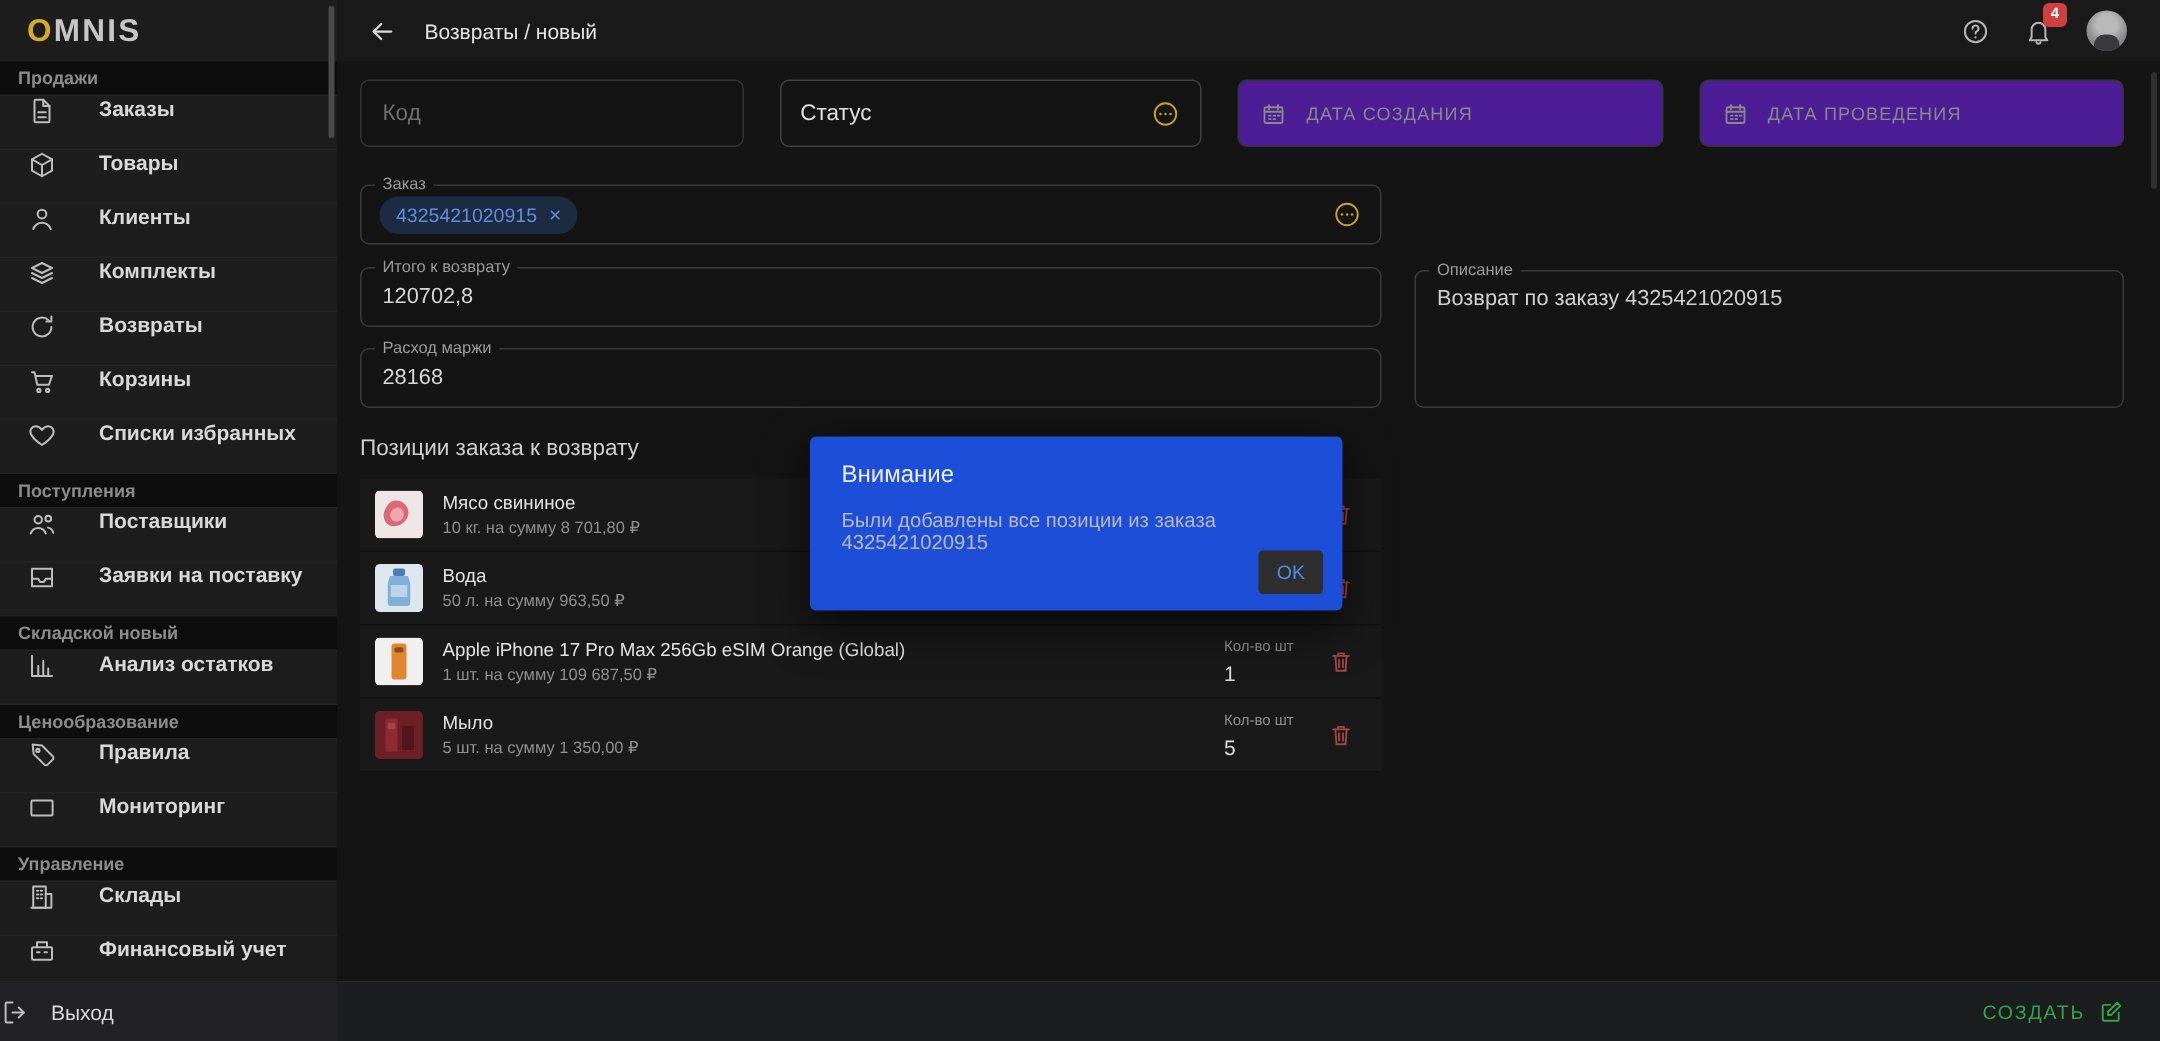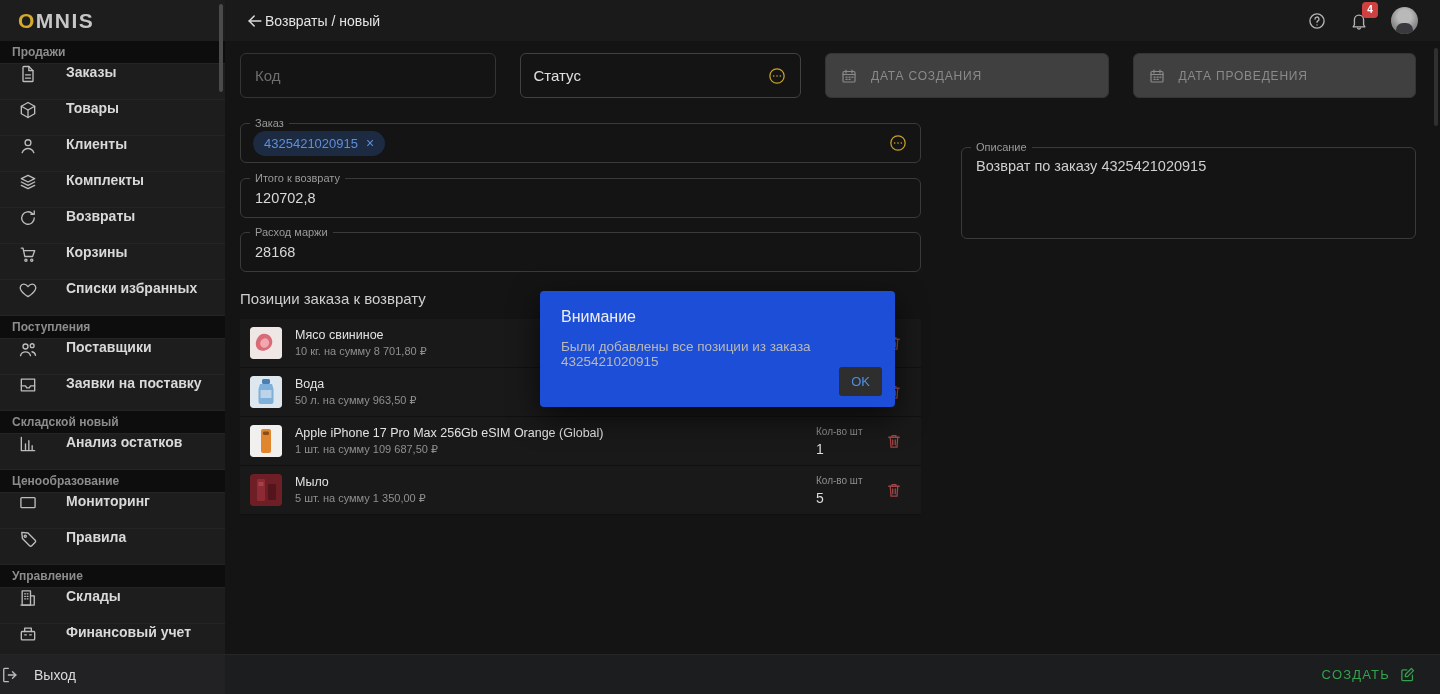--- a/index.html
+++ b/index.html
@@ -16,21 +16,21 @@
   .nav-section { height:23px; background:#0d0d0d; border-bottom:1px solid #242424; display:flex; align-items:center;
                  padding-left:12px; font-size:12px; color:#8c8c8c; }
   .nav-item { height:36px; display:flex; align-items:flex-start; gap:28px; padding-left:18px;
               border-bottom:1px solid #242424; font-size:14px; color:#d9d9d9; cursor:pointer; }
   .nicon { width:20px; height:20px; color:#bdbdbd; flex:none; display:flex; align-items:center; }
   .nicon svg { width:20px; height:20px; }
   .side-scrollbar { position:absolute; right:2px; top:4px; width:4px; height:88px; background:#4a4a4a; border-radius:2px; }
 
   
   .main { flex:1; display:flex; flex-direction:column; background:#141414; position:relative; min-width:0; }
-  .topbar { height:41px; flex:none; background:#1a1a1a; display:flex; align-items:center; padding:0 22px 0 20px; }
+  .topbar { height:41px; flex:none; background:#1a1a1a; display:flex; align-items:center; padding:0 22px 0 20px; gap:18px; }
   .back-btn { color:#dcdcdc; width:20px; height:20px; cursor:pointer; }
   .back-btn svg { width:20px; height:20px; }
   .page-title { font-size:14px; color:#e4e4e4; }
   .topbar-right { margin-left:auto; display:flex; align-items:center; gap:22px; }
   .tb-icon { width:20px; height:20px; color:#b5b5b5; cursor:pointer; position:relative; }
   .tb-icon svg { width:20px; height:20px; }
   .bell-wrap { position:relative; }
   .badge { position:absolute; top:-9px; right:-9px; min-width:16px; height:16px; background:#cf4141; color:#fff;
            font-size:10px; font-weight:bold; border-radius:4px; display:flex; align-items:center; justify-content:center; padding:0 3px; }
   .avatar { width:27px; height:27px; border-radius:50%; overflow:hidden; flex:none;
@@ -45,31 +45,31 @@
   .field { flex:1; height:45px; border-radius:6px; }
   .input-field { border:1px solid #343434; background:transparent; }
   .input-field input { width:100%; height:100%; background:transparent; border:none; outline:none;
                        color:#ddd; font-size:15px; padding:0 14px; font-family:inherit; }
   .input-field input::placeholder { color:#6e6e6e; }
   .select-field { border:1px solid #414141; display:flex; align-items:center; justify-content:space-between;
                   padding:0 13px; cursor:pointer; }
   .select-field .sel-label { font-size:15px; color:#e0e0e0; }
   .more-icon { width:20px; height:20px; color:#c9a227; flex:none; }
   .more-icon svg { width:20px; height:20px; }
-  .date-field { background:#404040; border:1px solid #343434; display:flex; align-items:center; gap:13px;
+  .date-field { background:#4c1d95; border:1px solid #343434; display:flex; align-items:center; gap:13px;
                 padding:0 14px; cursor:pointer; }
   .date-field .cal { width:18px; height:18px; color:#8a8a8a; flex:none; }
   .date-field .cal svg { width:18px; height:18px; }
   .date-field .d-label { font-size:12px; color:#8a8a8a; letter-spacing:.8px; }
 
   
   .outlined { position:relative; border:1px solid #3a3a3a; border-radius:6px; }
   .flabel { position:absolute; top:-7px; left:9px; background:#141414; padding:0 5px; font-size:11px; color:#9a9a9a; line-height:13px; }
 
-  .two-col { display:flex; gap:40px; margin-top:16px; align-items:center; }
+  .two-col { display:flex; gap:22px; margin-top:16px; align-items:flex-end; }
   .left-col { width:681px; flex:none; }
   .right-col { flex:1; }
   .order-box { height:40px; margin-top:9px; display:flex; align-items:center; padding:0 12px; }
   .chip { background:#1c2a42; color:#5f8fd9; height:25px; border-radius:13px; display:flex; align-items:center;
           gap:8px; padding:0 11px; font-size:13px; }
   .chip-close { font-size:14px; line-height:1; cursor:pointer; color:#5f8fd9; }
   .order-box .more-icon { margin-left:auto; }
   .value-box { height:40px; display:flex; align-items:center; padding:0 14px; font-size:14.5px; color:#d8d8d8; }
   .mt15 { margin-top:15px; } .mt14 { margin-top:14px; }
   .desc-box { height:92px; padding:10px 14px; font-size:14.5px; color:#cfcfcf; }
@@ -224,33 +224,33 @@
             </svg>
           </span>
         <span>Анализ остатков</span>
       </div>
 
       <div class="nav-section">Ценообразование</div>
 
       <div class="nav-item">
         <span class="nicon">
             <svg viewBox="0 0 24 24" fill="none" stroke="currentColor" stroke-width="1.6" stroke-linecap="round" stroke-linejoin="round">
-              <rect x="3.5" y="5.5" width="17" height="12" rx="1"></rect>
-            </svg>
-          </span>
-        <span>Мониторинг</span>
-      </div>
-      <div class="nav-item">
-        <span class="nicon">
-            <svg viewBox="0 0 24 24" fill="none" stroke="currentColor" stroke-width="1.6" stroke-linecap="round" stroke-linejoin="round">
               <path d="M20.6 13.4L12 4.8 4.5 4l.8 7.5 8.6 8.6a1.8 1.8 0 0 0 2.6 0l4.1-4.1a1.8 1.8 0 0 0 0-2.6z"></path>
               <circle cx="8.7" cy="8.7" r="1.3"></circle>
             </svg>
           </span>
         <span>Правила</span>
+      </div>
+      <div class="nav-item">
+        <span class="nicon">
+            <svg viewBox="0 0 24 24" fill="none" stroke="currentColor" stroke-width="1.6" stroke-linecap="round" stroke-linejoin="round">
+              <rect x="3.5" y="5.5" width="17" height="12" rx="1"></rect>
+            </svg>
+          </span>
+        <span>Мониторинг</span>
       </div>
 
       <div class="nav-section">Управление</div>
 
       <div class="nav-item">
         <span class="nicon">
             <svg viewBox="0 0 24 24" fill="none" stroke="currentColor" stroke-width="1.6" stroke-linecap="round" stroke-linejoin="round">
               <rect x="5" y="3.5" width="10" height="17"></rect>
               <path d="M15 9.5h4.5V20.5H3.5"></path>
               <path d="M8 7h1M11 7h1M8 10h1M11 10h1M8 13h1M11 13h1"></path>

